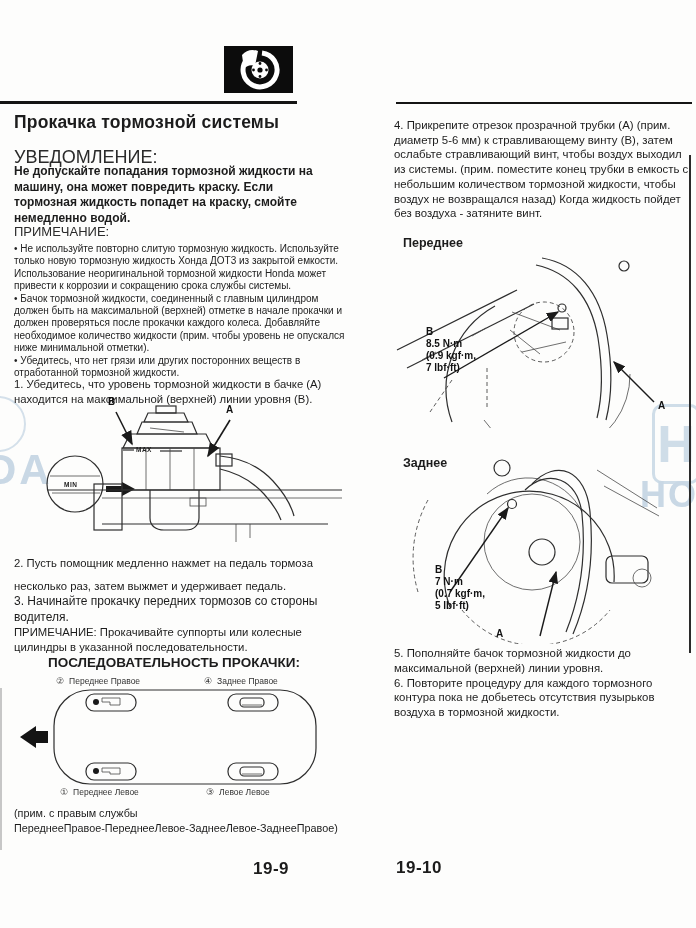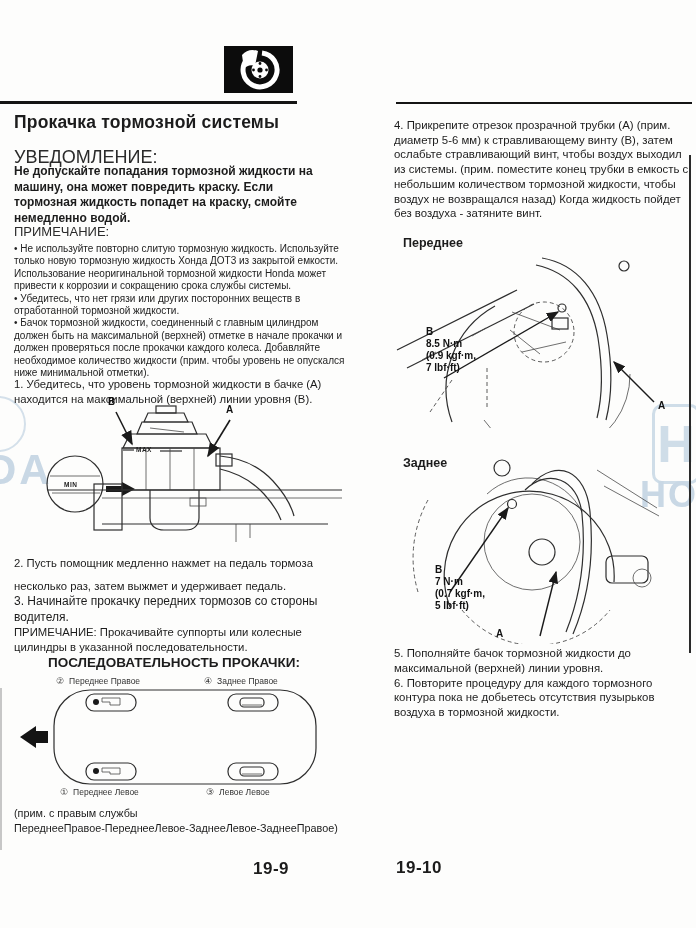--- a/index.html
+++ b/index.html
@@ -103,22 +103,22 @@
   <div class="rule-left z"></div>
   <div class="rule-right z"></div>
   <div class="edge-line z"></div>
 
   <div class="title z">Прокачка тормозной системы</div>
   <div class="h-notice z">УВЕДОМЛЕНИЕ:</div>
   <div class="p-notice z">Не допускайте попадания тормозной жидкости на машину, она может повредить краску. Если тормозная жидкость попадет на краску, смойте немедленно водой.</div>
   <div class="h-note z">ПРИМЕЧАНИЕ:</div>
   <div class="notes z">
     <div>• Не используйте повторно слитую тормозную жидкость. Используйте только новую тормозную жидкость Хонда ДОТ3 из закрытой емкости. Использование неоригинальной тормозной жидкости Honda может привести к коррозии и сокращению срока службы системы.</div>
+    <div>• Бачок тормозной жидкости, соединенный с главным цилиндром должен быть на максимальной (верхней) отметке в начале прокачки и должен проверяться после прокачки каждого колеса. Добавляйте необходимое количество жидкости (прим. чтобы уровень не опускался ниже минимальной отметки).</div>
     <div>• Убедитесь, что нет грязи или других посторонних веществ в отработанной тормозной жидкости.</div>
-    <div>• Бачок тормозной жидкости, соединенный с главным цилиндром должен быть на максимальной (верхней) отметке в начале прокачки и должен проверяться после прокачки каждого колеса. Добавляйте необходимое количество жидкости (прим. чтобы уровень не опускался ниже минимальной отметки).</div>
   </div>
   <div class="step1 z">1. Убедитесь, что уровень тормозной жидкости в бачке (А) находится на максимальной (верхней) линии уровня (В).</div>
 
   <div class="fig1 z">
     <svg width="336" height="154" viewBox="0 0 336 154">
       <defs>
         <marker id="ah1" markerWidth="9" markerHeight="7" refX="8" refY="3.5" orient="auto">
           <path d="M0 0 L9 3.5 L0 7 Z" fill="#1a1a1a"></path>
         </marker>
       </defs>

